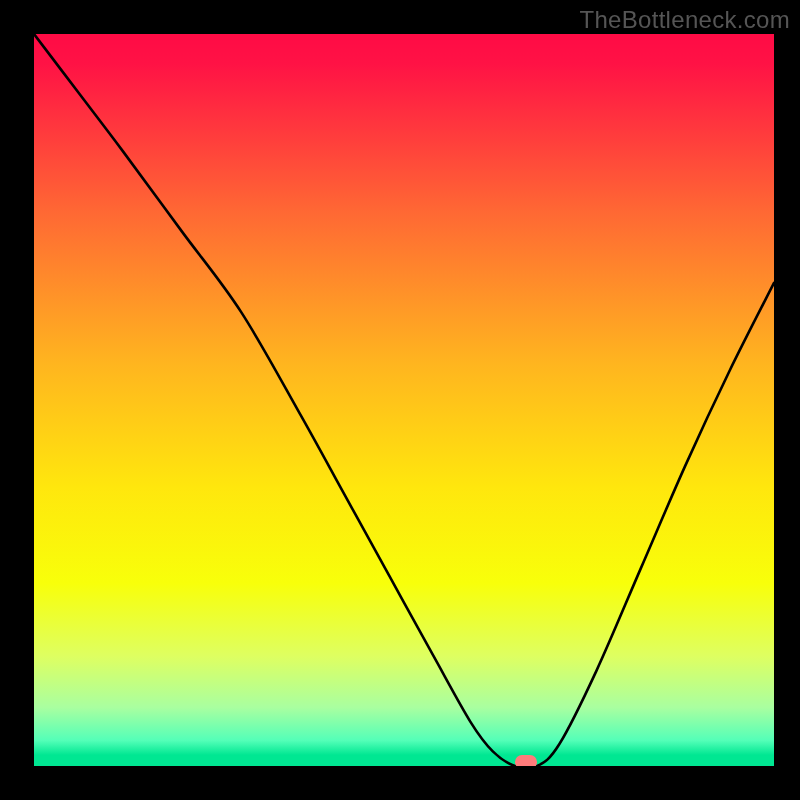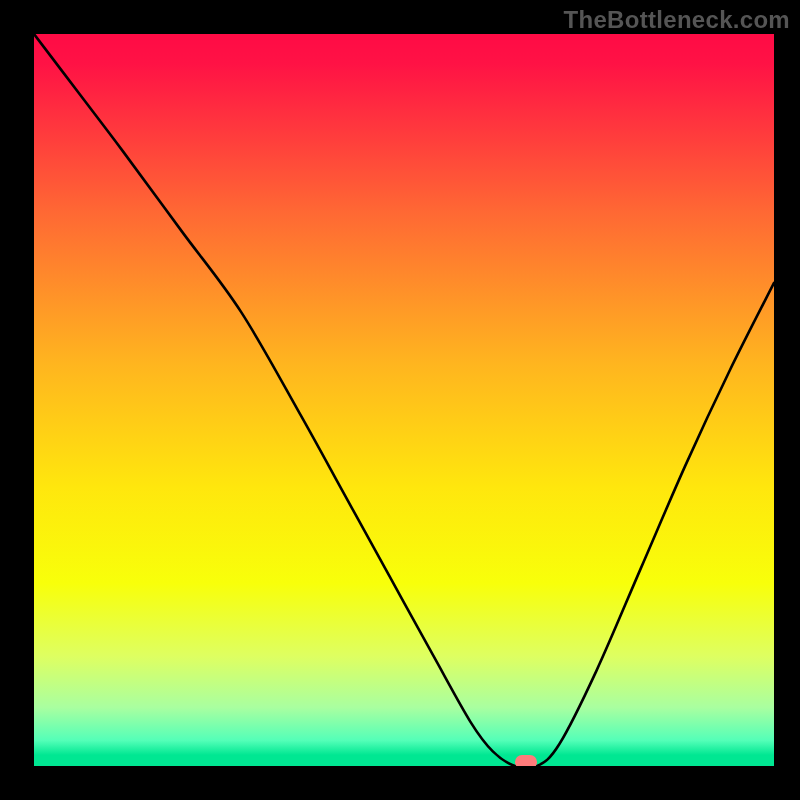--- a/index.html
+++ b/index.html
@@ -9,21 +9,21 @@
     width: 800px;
     height: 800px;
     background: #000;
   }
   .watermark {
     position: absolute;
     top: 6px;
     right: 10px;
     font-family: Arial, Helvetica, sans-serif;
     font-size: 24px;
-    font-weight: bold;
+    font-weight: normal;
     color: #555555;
     letter-spacing: 0.3px;
     z-index: 10;
   }
   .plot-area {
     position: absolute;
     left: 34px;
     top: 34px;
     width: 740px;
     height: 732px;

